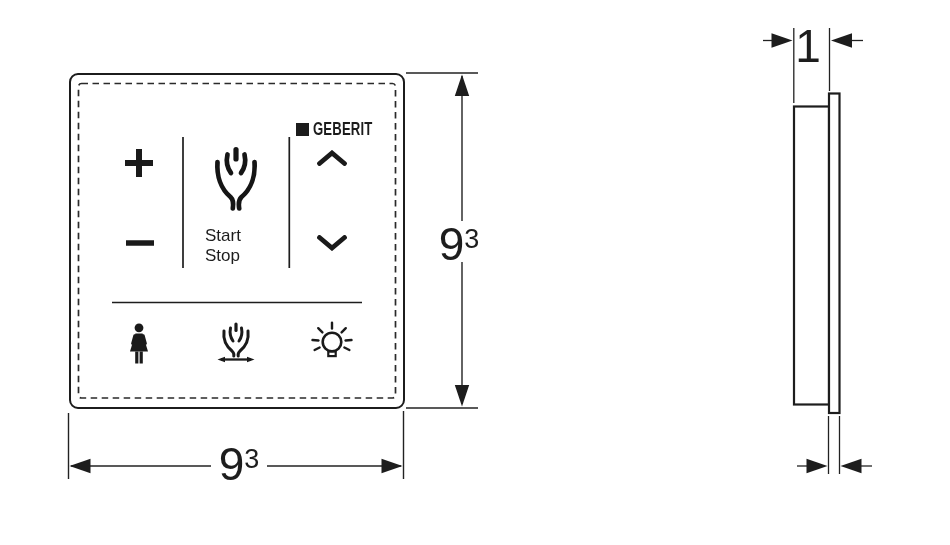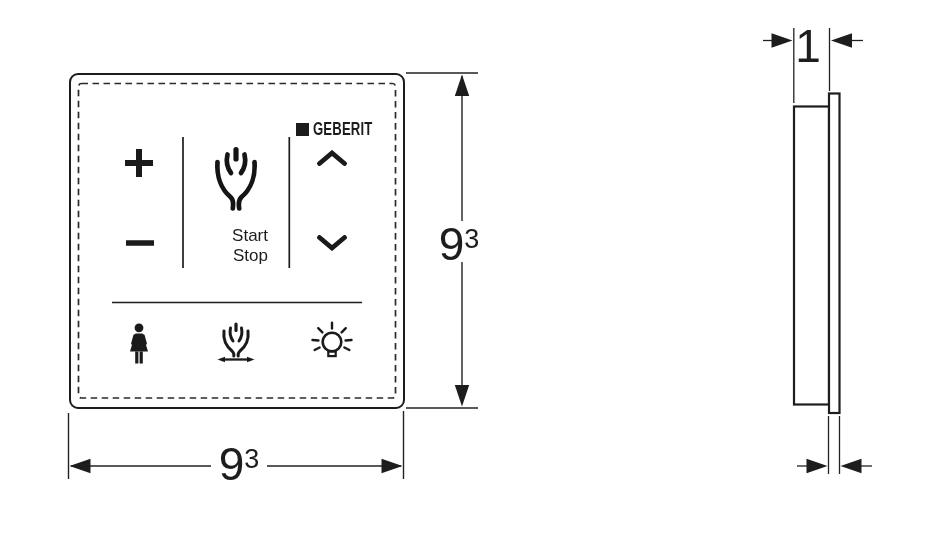--- a/index.html
+++ b/index.html
@@ -22,21 +22,21 @@
   }
   #logo .mark { width:13px; height:13px; background:#1c1c1c; flex:0 0 auto; }
   #logo .brandtext {
     font-size:18px; font-weight:700; line-height:14px; color:#1c1c1c;
     transform:scaleX(0.73); transform-origin:left center; white-space:nowrap;
     letter-spacing:0.2px;
   }
   
   #startstop {
     position:absolute; left:205px; top:226px; width:63px; z-index:3;
-    font-size:17px; line-height:20px; text-align:right; color:#1d1d1d;
+    font-size:17px; line-height:20px; text-align:left; color:#1d1d1d;
   }
   
   .dim-label {
     position:absolute; z-index:3; font-size:46px; line-height:46px;
     color:#1d1d1d; text-align:center; white-space:nowrap;
   }
   .dim-label sup { font-size:27px; line-height:0; vertical-align:12px; }
   .icon-svg { position:absolute; z-index:3; }
 </style>
 </head>

